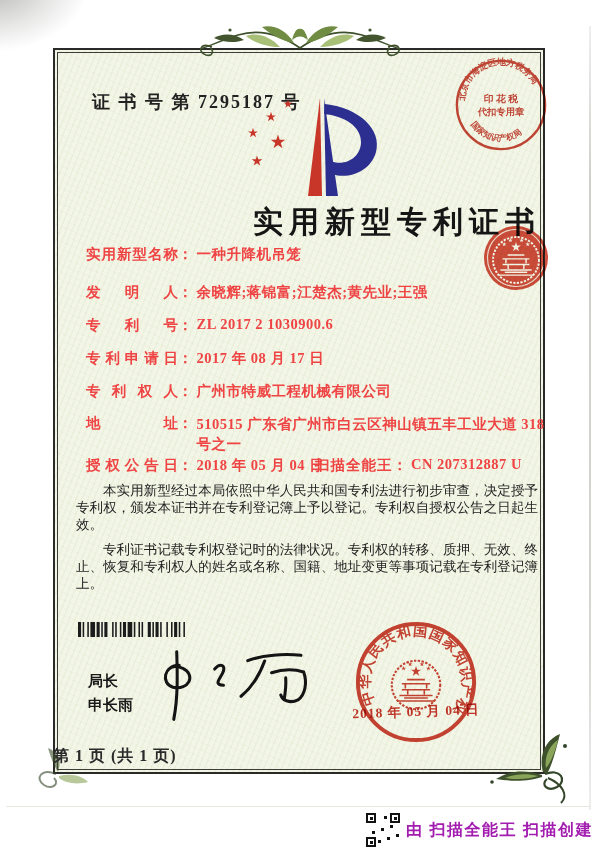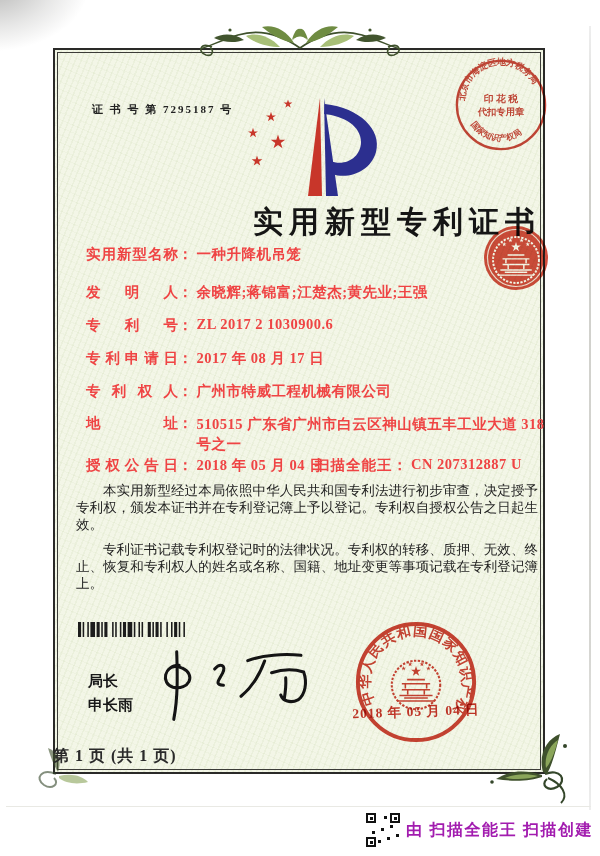--- a/index.html
+++ b/index.html
@@ -11,21 +11,21 @@
      background:radial-gradient(ellipse at -10% -30%, rgba(120,120,118,.55), rgba(160,160,158,.25) 45%, rgba(255,255,255,0) 70%);}
   .scan-edge-right{left:589px;top:26px;width:2px;height:784px;background:linear-gradient(#eee,#cfcfca 20%,#d6d6d2 80%,#eee);}
   .scan-edge-bottom{left:6px;top:806px;width:585px;height:1px;background:#e9e9e4;}
   
   .frame{left:53px;top:48px;width:488px;height:722px;border:2.5px solid #2a2a28;
      background:#f3f6e7;
      background-image:repeating-linear-gradient(112deg, rgba(150,178,104,.085) 0 1.5px, rgba(255,255,255,0) 1.5px 5.5px),
                       repeating-linear-gradient(23deg, rgba(150,178,104,.055) 0 1px, rgba(255,255,255,0) 1px 7px);}
   .frame::before{content:'';position:absolute;inset:2px;border:1px solid #3c3c38;}
   
-  .certno{left:92px;top:90px;font-size:11px;font-weight:bold;letter-spacing:2px;color:#222;margin-top:12px;}
+  .certno{left:92px;top:90px;font-size:18px;font-weight:bold;letter-spacing:2px;color:#222;}
   .title{left:53px;top:202px;width:488px;text-align:right;font-size:30px;font-weight:bold;
          letter-spacing:6px;color:#151515;}
   .fieldrow{left:86px;width:460px;font-size:14.5px;font-weight:bold;color:#ef4444;white-space:nowrap;}
   .flabel{display:inline-block;width:92px;text-align:justify;text-align-last:justify;vertical-align:top;}
   .fcolon{display:inline-block;vertical-align:top;}
   .fvalue{display:inline-block;vertical-align:top;margin-left:4px;letter-spacing:.5px;}
   .fvalue.wrap{width:352px;white-space:normal;line-height:20px;}
   .grant-right{position:absolute;left:229px;top:0;white-space:nowrap;}
   .paras{left:76px;top:482px;width:462px;font-size:13.5px;line-height:17px;color:#1f1f1f;text-align:justify;}
   .paras p{margin:0 0 8px 0;text-indent:2em;}

